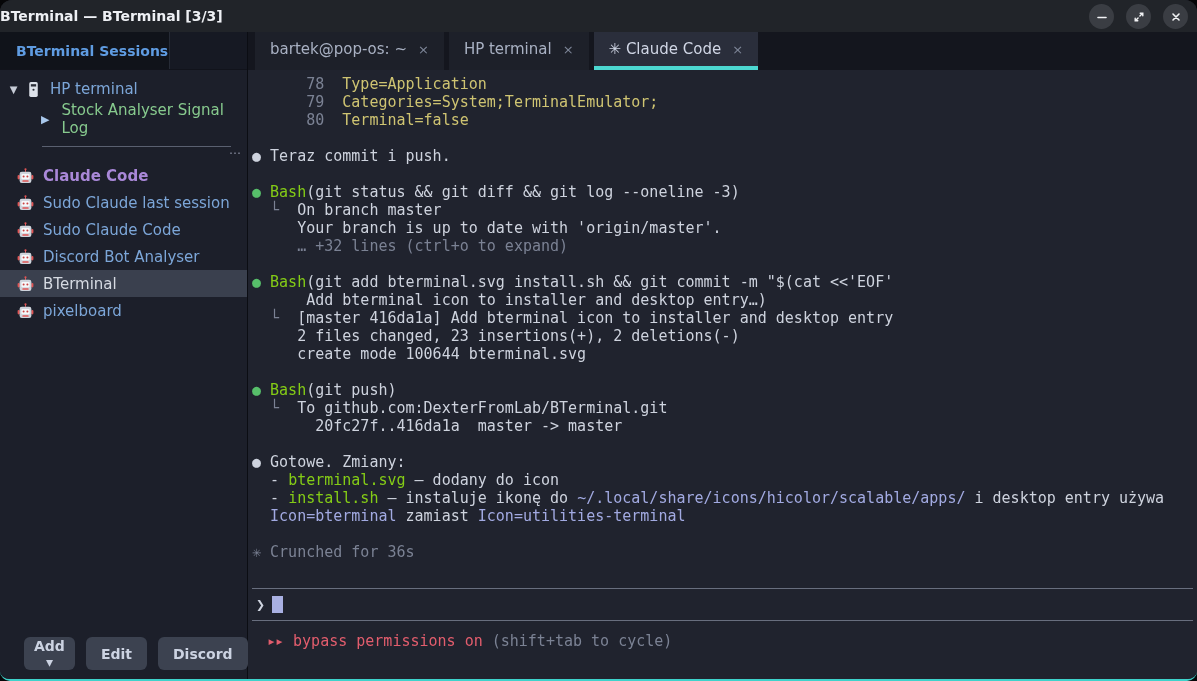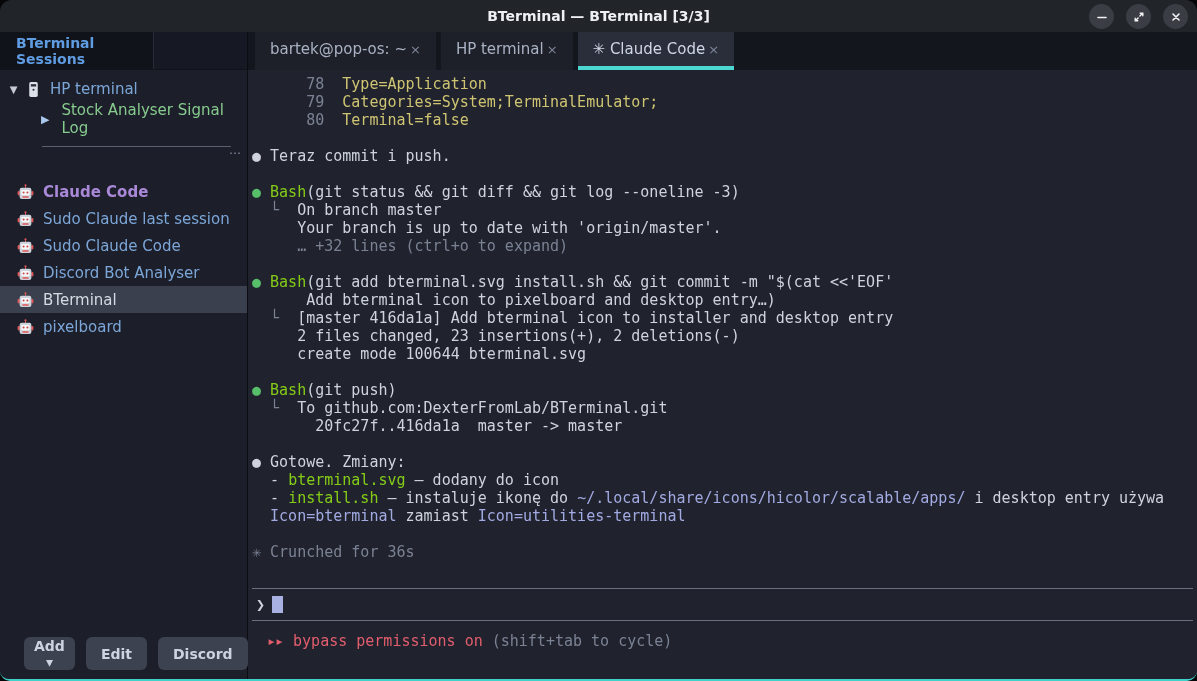--- a/index.html
+++ b/index.html
@@ -1,54 +1,54 @@
 <!DOCTYPE html>
 <html><head>
 <meta charset="utf-8">
 <style>
   html,body{margin:0;padding:0;background:#060608;width:1197px;height:681px;overflow:hidden}
   *{box-sizing:border-box}
   .window{width:1197px;height:681px;display:flex;flex-direction:column;
     border-radius:12px 12px 10px 10px;overflow:hidden;background:#20232e;
     border-bottom:2px solid #3ed2cb}
   
-  .titlebar{height:32px;flex:none;background:#212429;display:flex;align-items:center;justify-content:center;position:relative}
+  .titlebar{height:32px;flex:none;background:#212429;display:flex;align-items:center;justify-content:flex-start;position:relative}
   .title{font:bold 14px "DejaVu Sans",sans-serif;color:#eef0f4}
   .controls{position:absolute;right:9px;top:4px;display:flex;gap:12px}
   .wbtn{width:25px;height:25px;border-radius:50%;background:#3a3d43;display:flex;align-items:center;justify-content:center;cursor:pointer}
   
   .main{flex:1;display:flex;min-height:0}
   .sidebar{width:248px;flex:none;background:#1c1f2a;border-right:1px solid #0b0d13;position:relative;display:flex;flex-direction:column}
   .sidebar-header{height:38px;flex:none;background:#161923;display:flex;border-bottom:1px solid #11131b}
-  .sidebar-header-tab{width:154px;background:#10131a;border-right:1px solid #262b36;display:flex;align-items:center;padding-left:16px;
+  .sidebar-header-tab{width:170px;background:#10131a;border-right:1px solid #262b36;display:flex;align-items:center;padding-left:16px;
     font:bold 14px "DejaVu Sans",sans-serif;color:#5f9ce2}
   .tree{padding-top:4px}
   .tree-row{height:30px;display:flex;align-items:center;font:15px "DejaVu Sans",sans-serif;cursor:pointer}
   .tree-row.parent{padding-left:5px}
   .expander{width:17px;font-size:10px;color:#c6cbd6;text-align:center}
   .pc-icon{width:14px;margin:0 9px 0 5px;display:flex}
   .tree-label.blue{color:#7ca6d8}
   .tree-row.child{padding-left:41px}
   .play{font-size:11px;color:#a9c8ec;margin-right:12px}
   .tree-label.green{color:#87ca8e}
   .divider-row{height:26px;position:relative;cursor:row-resize}
   .divline{position:absolute;left:42px;right:16px;top:12px;border-top:1px solid #5a6070}
   .dots{position:absolute;right:5px;top:9px;color:#8a90a2;font:12px "DejaVu Sans",sans-serif;letter-spacing:1px}
-  .session-list{margin-top:18px}
+  .session-list{margin-top:2px}
   .session-row{height:27px;display:flex;align-items:center;padding-left:17px;gap:9px;
     font:15px "DejaVu Sans",sans-serif;color:#7ca6d8;cursor:pointer}
   .session-row.purple{color:#a988d8;font-weight:bold}
   .session-row.selected{background:#3a404e;color:#d6dae2}
   .robot{width:17px;height:16px;flex:none;display:flex}
   .sidebar-buttons{position:absolute;bottom:9px;left:24px;display:flex;gap:11px}
   .sbtn{background:#3c4250;color:#ccd3e2;font:bold 14px "DejaVu Sans",sans-serif;border:none;border-radius:6px;height:33px;padding:0 15px;cursor:pointer}
   
   .content{flex:1;display:flex;flex-direction:column;min-width:0}
   .tabbar{height:38px;flex:none;background:#14161e;display:flex;align-items:stretch;padding-left:7px;gap:5px}
-  .tab{display:flex;align-items:center;background:#1d2029;padding:0 15px;gap:3px;
+  .tab{display:flex;align-items:center;background:#1d2029;padding:0 15px;gap:11px;
     font:15px "DejaVu Sans",sans-serif;color:#a9b1c3;cursor:pointer;border-bottom:4px solid transparent}
   .tab.active{background:#2a2e3b;color:#d0d6e5;border-bottom:4px solid #4cd7d1}
   .tab-close{font-size:13px;color:#7e8698}
   
   .terminal{flex:1;min-height:0;background:#20232e;padding:5px 4px 0 4px;display:flex;flex-direction:column;
     font:15px "DejaVu Sans Mono","DejaVu Sans",monospace}
   .terminal pre{margin:0;flex:none;font:inherit;line-height:18px;color:#ced3de;white-space:pre}
   .fg{color:#ced3de}
   .b{color:#84cc16;font-weight:normal}
   .yel{color:#cfc472}
@@ -247,21 +247,21 @@
 <span class="dim">      80  </span><span class="yel">Terminal=false</span>
 
 <span class="fg">● Teraz commit i push.</span>
 
 <span class="grn">● </span><span class="b">Bash</span><span class="fg">(git status &amp;&amp; git diff &amp;&amp; git log --oneline -3)</span>
 <span class="dim">  └  </span><span class="fg">On branch master</span>
 <span class="fg">     Your branch is up to date with 'origin/master'.</span>
 <span class="dim">     … +32 lines (ctrl+o to expand)</span>
 
 <span class="grn">● </span><span class="b">Bash</span><span class="fg">(git add bterminal.svg install.sh &amp;&amp; git commit -m "$(cat &lt;&lt;'EOF'</span>
-<span class="fg">      Add bterminal icon to pixelboard and desktop entry…)</span>
+<span class="fg">      Add bterminal icon to installer and desktop entry…)</span>
 <span class="dim">  └  </span><span class="fg">[master 416da1a] Add bterminal icon to installer and desktop entry</span>
 <span class="fg">     2 files changed, 23 insertions(+), 2 deletions(-)</span>
 <span class="fg">     create mode 100644 bterminal.svg</span>
 
 <span class="grn">● </span><span class="b">Bash</span><span class="fg">(git push)</span>
 <span class="dim">  └  </span><span class="fg">To github.com:DexterFromLab/BTerminal.git</span>
 <span class="fg">       20fc27f..416da1a  master -&gt; master</span>
 
 <span class="fg">● Gotowe. Zmiany:</span>
 <span class="fg">  - </span><span class="b">bterminal.svg</span><span class="fg"> — dodany do icon</span>

